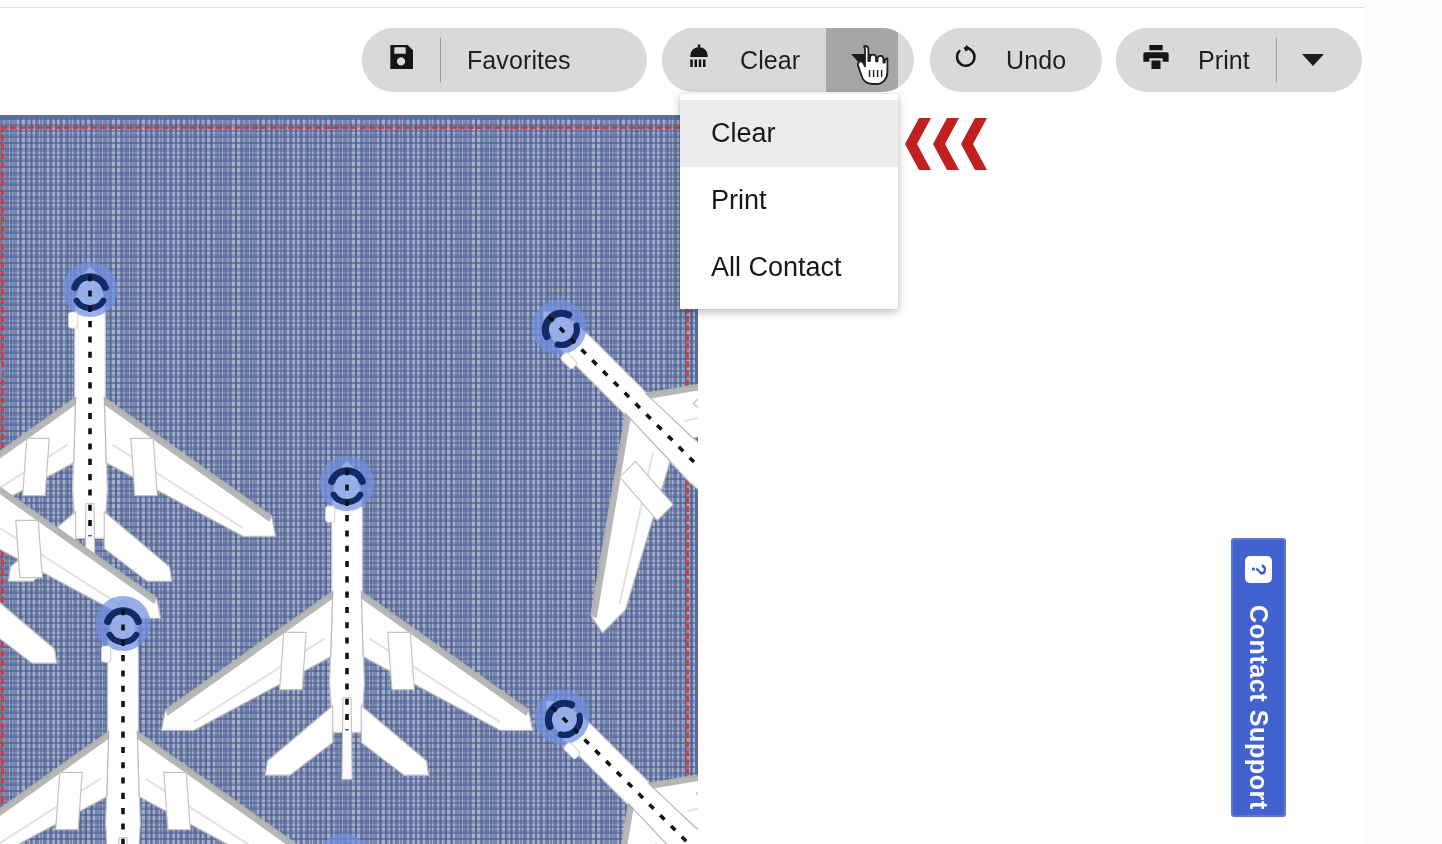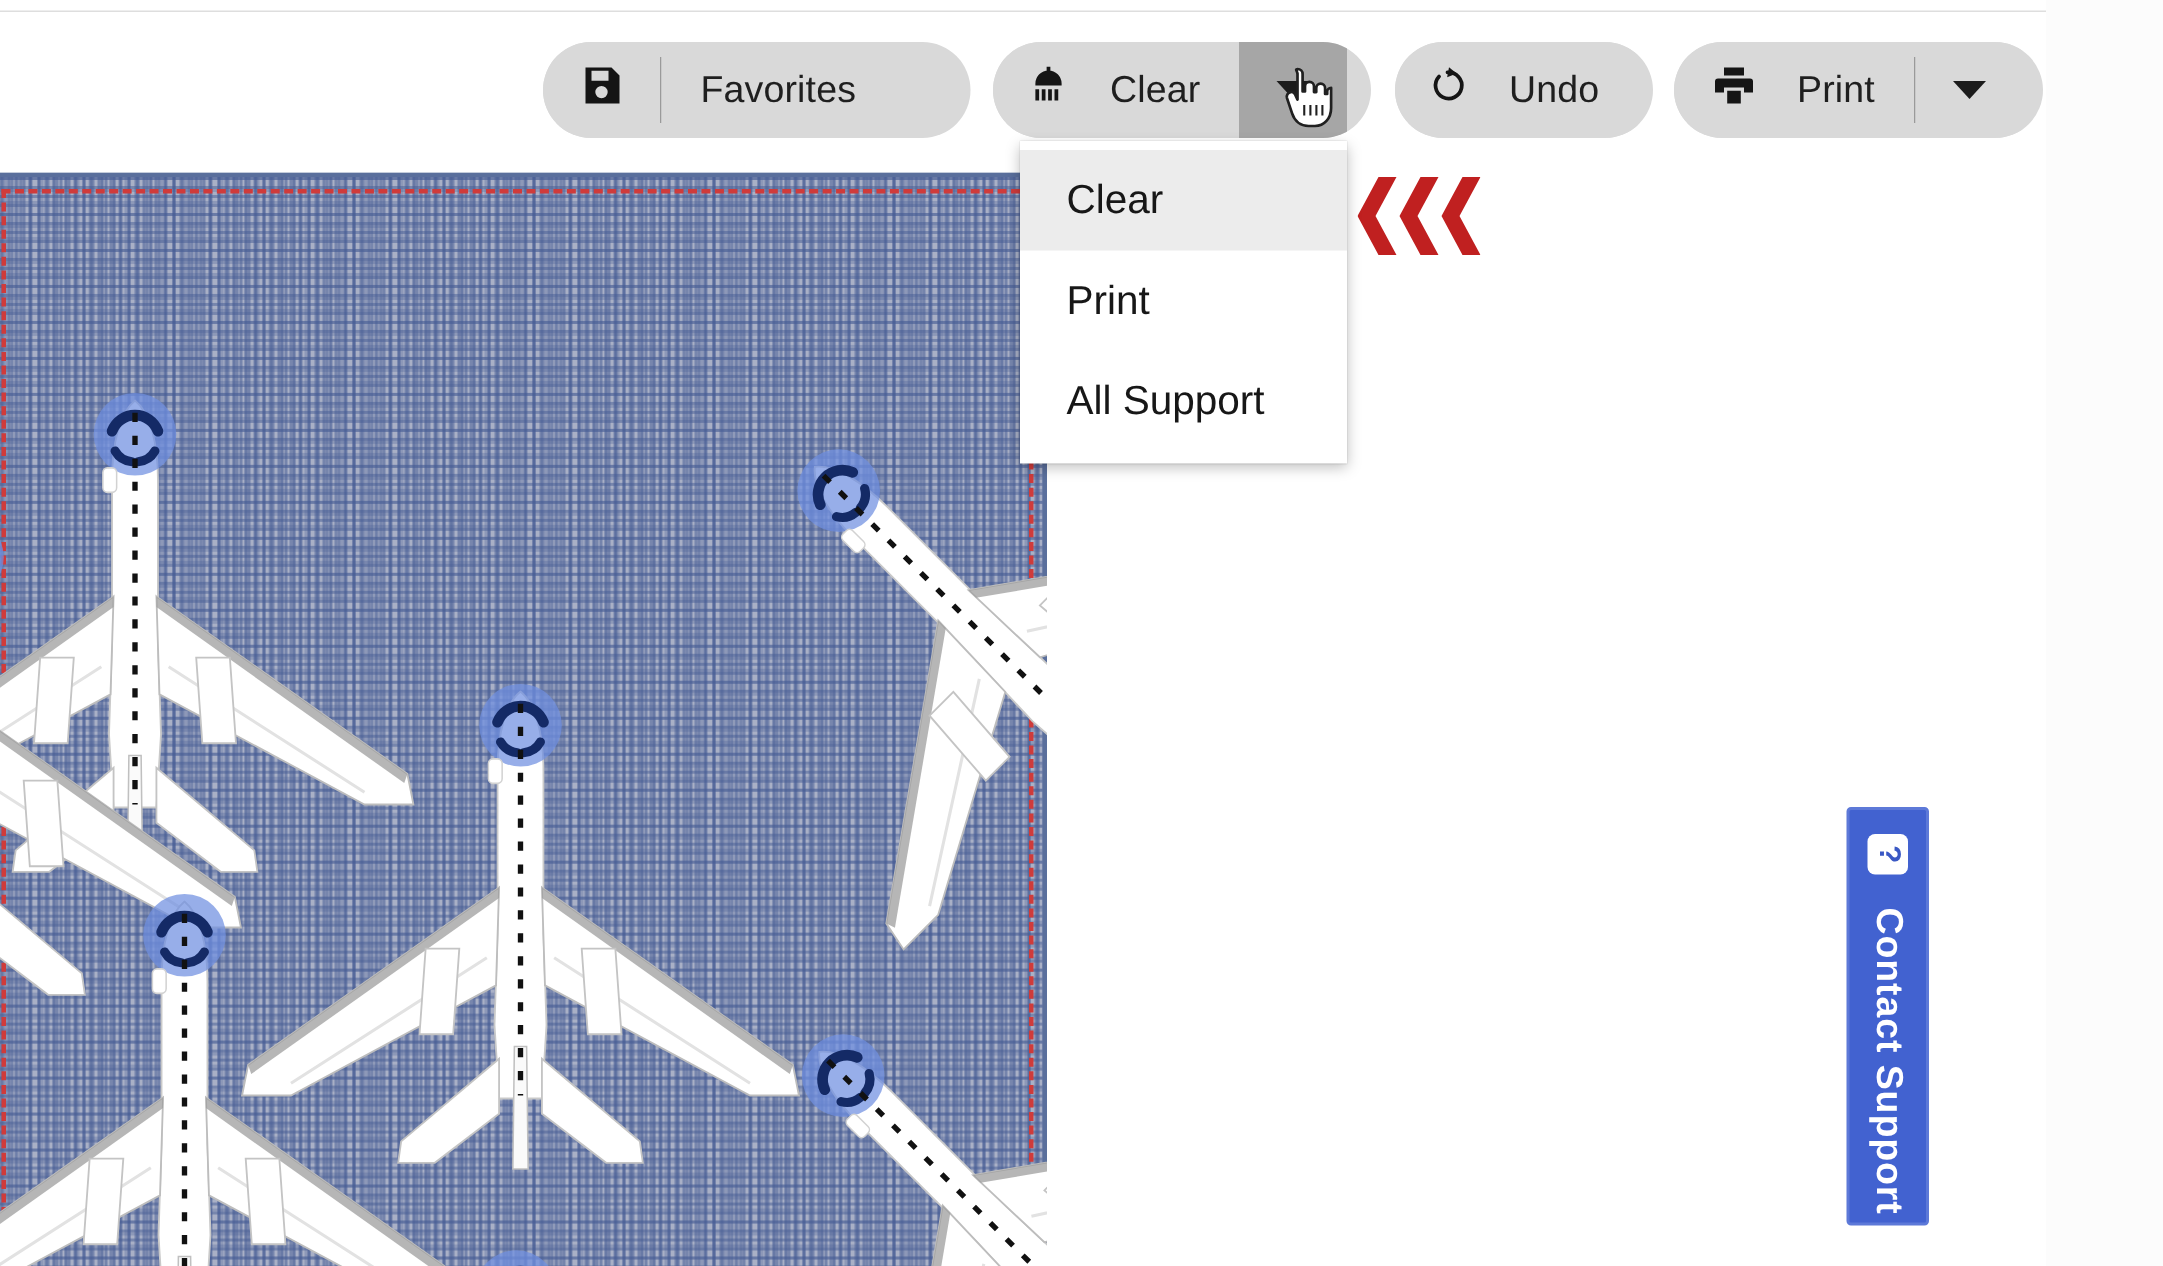--- a/index.html
+++ b/index.html
@@ -319,21 +319,21 @@
   </div>
 
   <div class="dropdown">
     <div class="dd-item active">
       <span>Clear</span>
     </div>
     <div class="dd-item">
       <span>Print</span>
     </div>
     <div class="dd-item">
-      <span>All Support</span>
+      <span>All Contact</span>
     </div>
   </div>
 
   <div class="cursor-hand">
     <svg width="34" height="42" viewBox="0 0 34 42">
       <path d="M10,2 C12,2 13.4,3.4 13.4,5.4 L13.4,17 L15,17 L15,13.6 C15,11.8 16.3,10.6 18,10.6
                C19.7,10.6 21,11.8 21,13.6 L21,17.4 L22.5,17.4 L22.5,14.8 C22.5,13 23.8,11.8 25.4,11.8
                C27.1,11.8 28.4,13 28.4,14.8 L28.4,18.6 L29.8,18.6 L29.8,17.2 C29.8,15.6 31,14.5 32.4,14.5
                L32.4,28 C32.4,35 27.8,40 21.6,40 L17.4,40 C12,40 8,36.6 6.4,31.6 L3,21.4
                C2.4,19.4 3.6,17.8 5.4,17.4 C6.7,17.1 7.8,17.8 8.4,19 L10,22.4 L10,5.4

